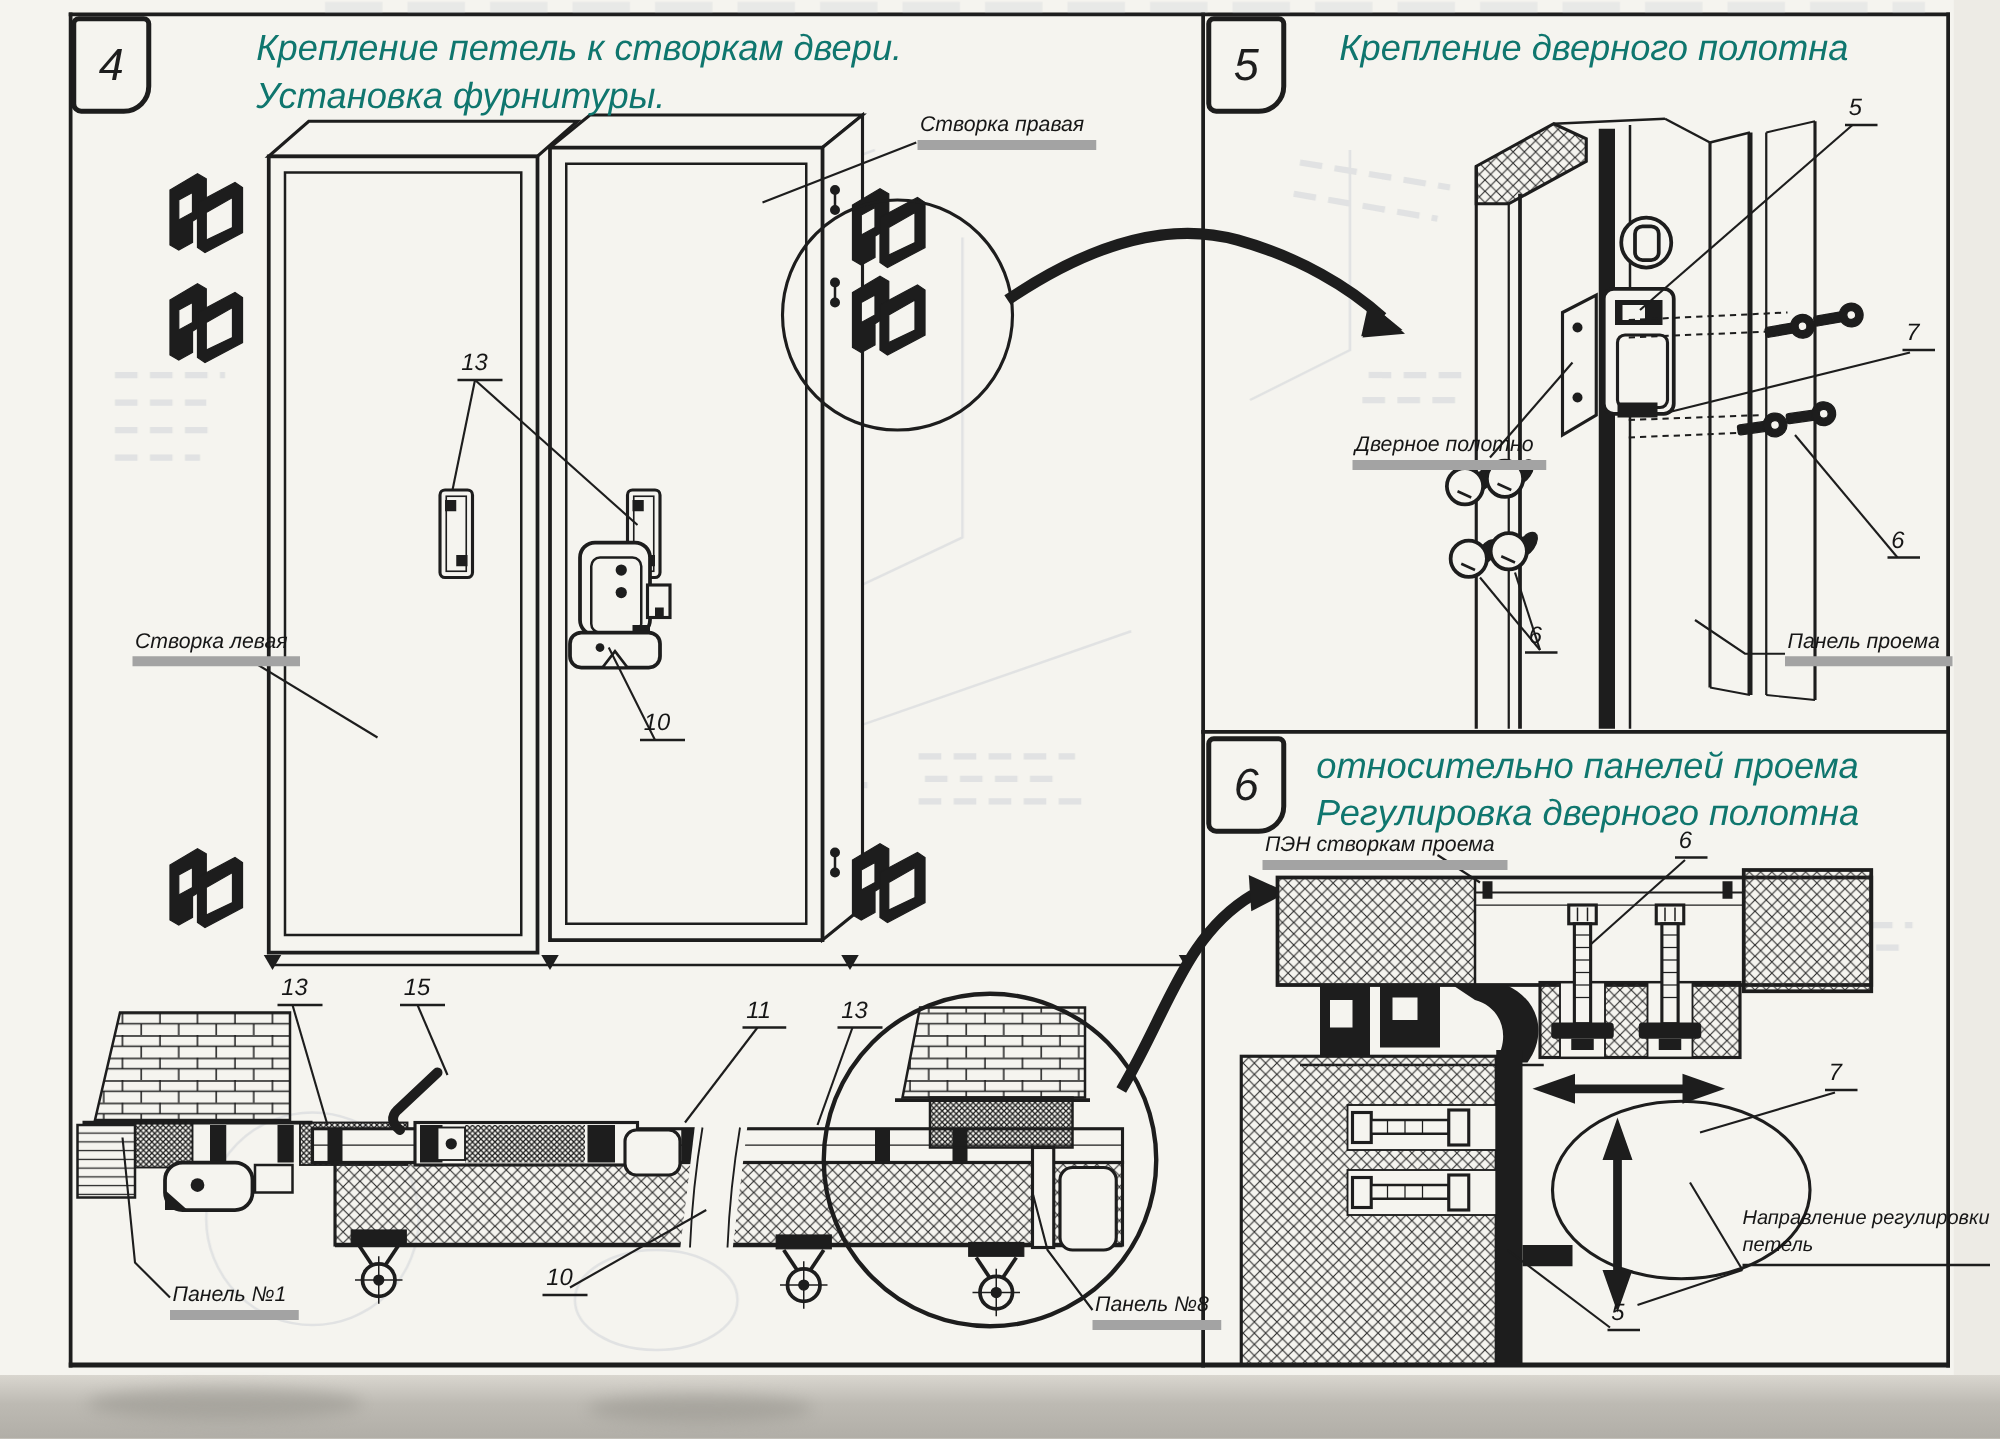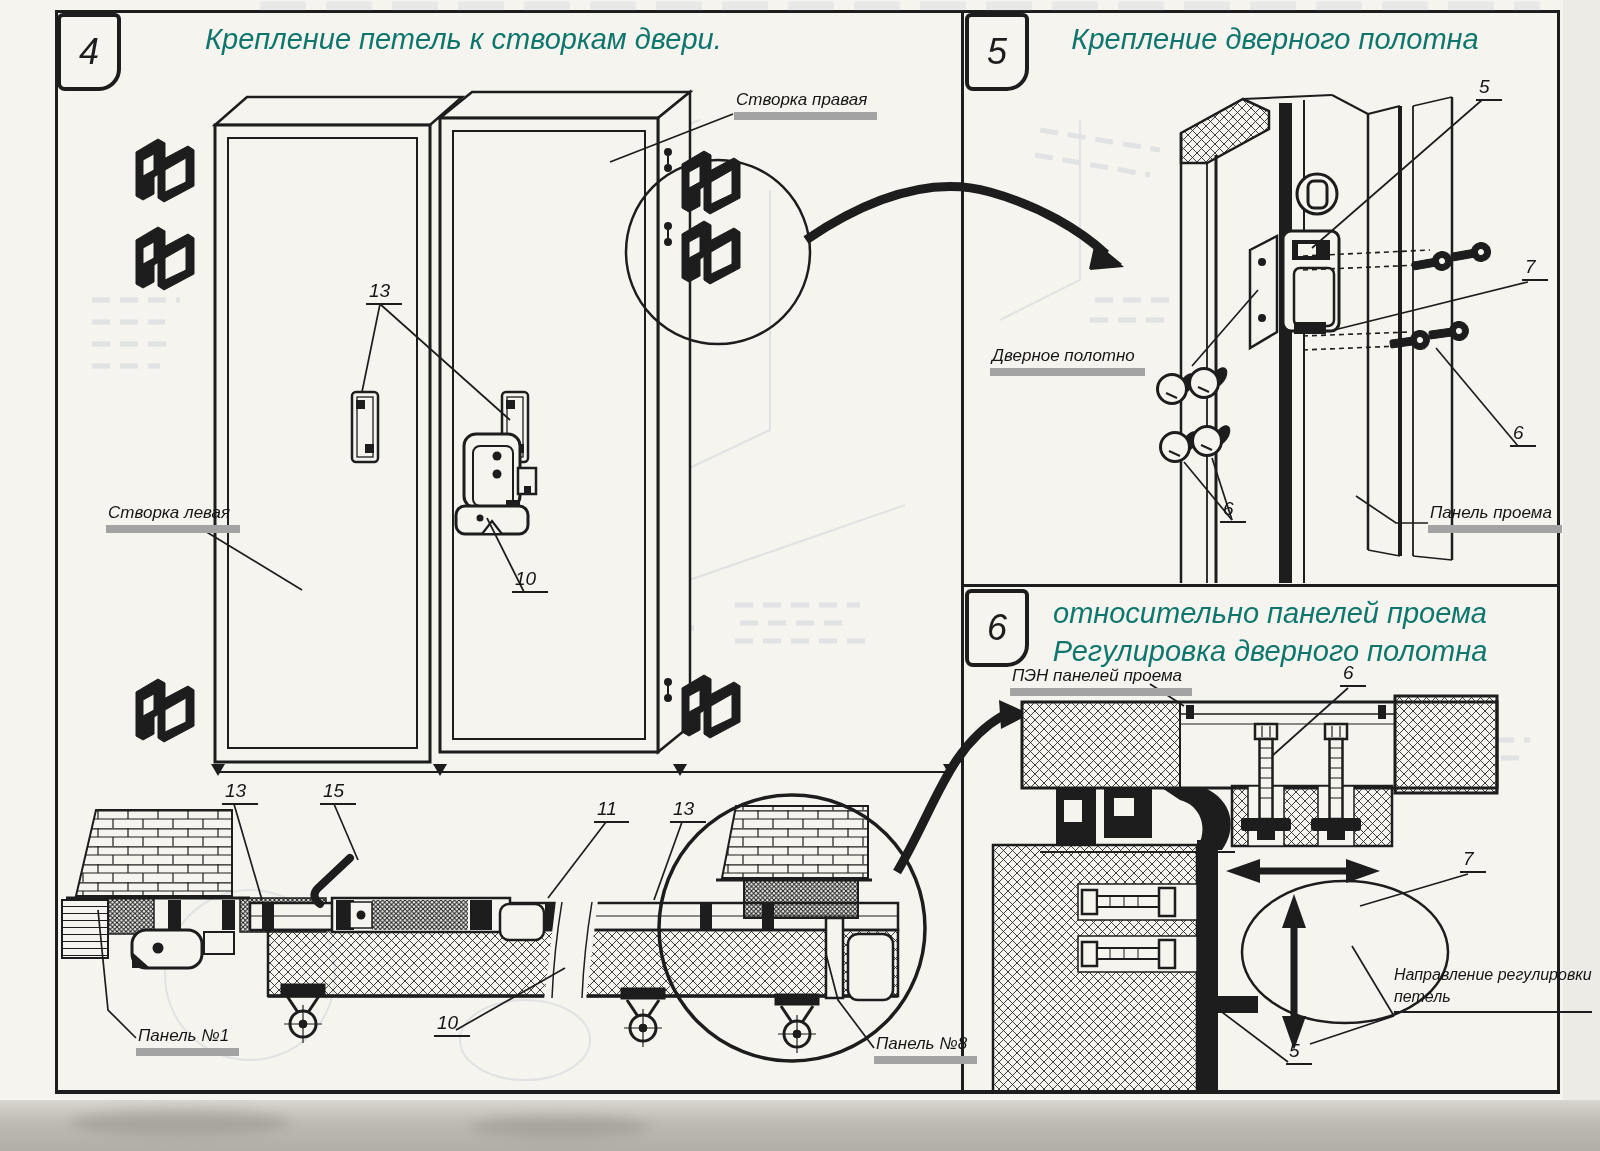--- a/index.html
+++ b/index.html
@@ -87,20 +87,21 @@
   </div>
 <div class="numbox" style="left:965px;top:13px;">
     <span>5</span>
   </div>
 <div class="numbox" style="left:965px;top:589px;">
     <span>6</span>
   </div>
 
 <div class="ptitle" style="left:205px;top:20px;">
   <div>Крепление петель к створкам двери.</div>
+  <div>Установка фурнитуры.</div>
 </div>
 <div class="ptitle" style="left:1040px;top:20px;width:470px;text-align:center;">
   <div>Крепление дверного полотна</div>
 </div>
 <div class="ptitle" style="left:1035px;top:594px;width:470px;text-align:center;">
   <div>относительно панелей проема</div>
   <div>Регулировка дверного полотна</div>
 </div>
 
 <svg class="lines" width="1600" height="1151" viewBox="0 0 1600 1151">
@@ -455,28 +456,28 @@
 <div class="lbl u" style="left:136px;top:1026px;text-align:right;">Панель №1</div>
 <div class="lbl u" style="left:874px;top:1034px;">Панель №8</div>
 <div class="callout" style="left:366px;top:280px;">13</div>
 <div class="callout" style="left:512px;top:568px;">10</div>
 <div class="callout" style="left:222px;top:780px;">13</div>
 <div class="callout" style="left:320px;top:780px;">15</div>
 <div class="callout" style="left:594px;top:798px;">11</div>
 <div class="callout" style="left:670px;top:798px;">13</div>
 <div class="callout" style="left:434px;top:1012px;">10</div>
 
-<div class="lbl u" style="left:990px;top:346px;">Дверное полотно</div>
+<div class="lbl u" style="left:1082px;top:346px;">Дверное полотно</div>
 <div class="lbl u" style="left:1428px;top:503px;">Панель проема</div>
 <div class="callout" style="left:1476px;top:76px;">5</div>
 <div class="callout" style="left:1522px;top:256px;">7</div>
 <div class="callout" style="left:1510px;top:422px;">6</div>
 <div class="callout" style="left:1220px;top:498px;">6</div>
 
-<div class="lbl u" style="left:1010px;top:666px;">ПЭН панелей проема</div>
+<div class="lbl u" style="left:1010px;top:666px;">ПЭН створкам проема</div>
 <div class="callout" style="left:1340px;top:662px;">6</div>
 <div class="callout" style="left:1460px;top:848px;">7</div>
 <div class="callout" style="left:1286px;top:1040px;">5</div>
 <div class="lbl" style="left:1394px;top:964px;font-size:16px;line-height:22px;border-bottom:2px solid #1d1d1d;padding-bottom:3px;">
   <div>Направление регулировки</div>
   <div>петель</div>
 </div>
 
 <div class="scan-bottom"></div>
 <div class="scan-blob" style="left:70px;top:1110px;width:220px;height:26px;"></div>

